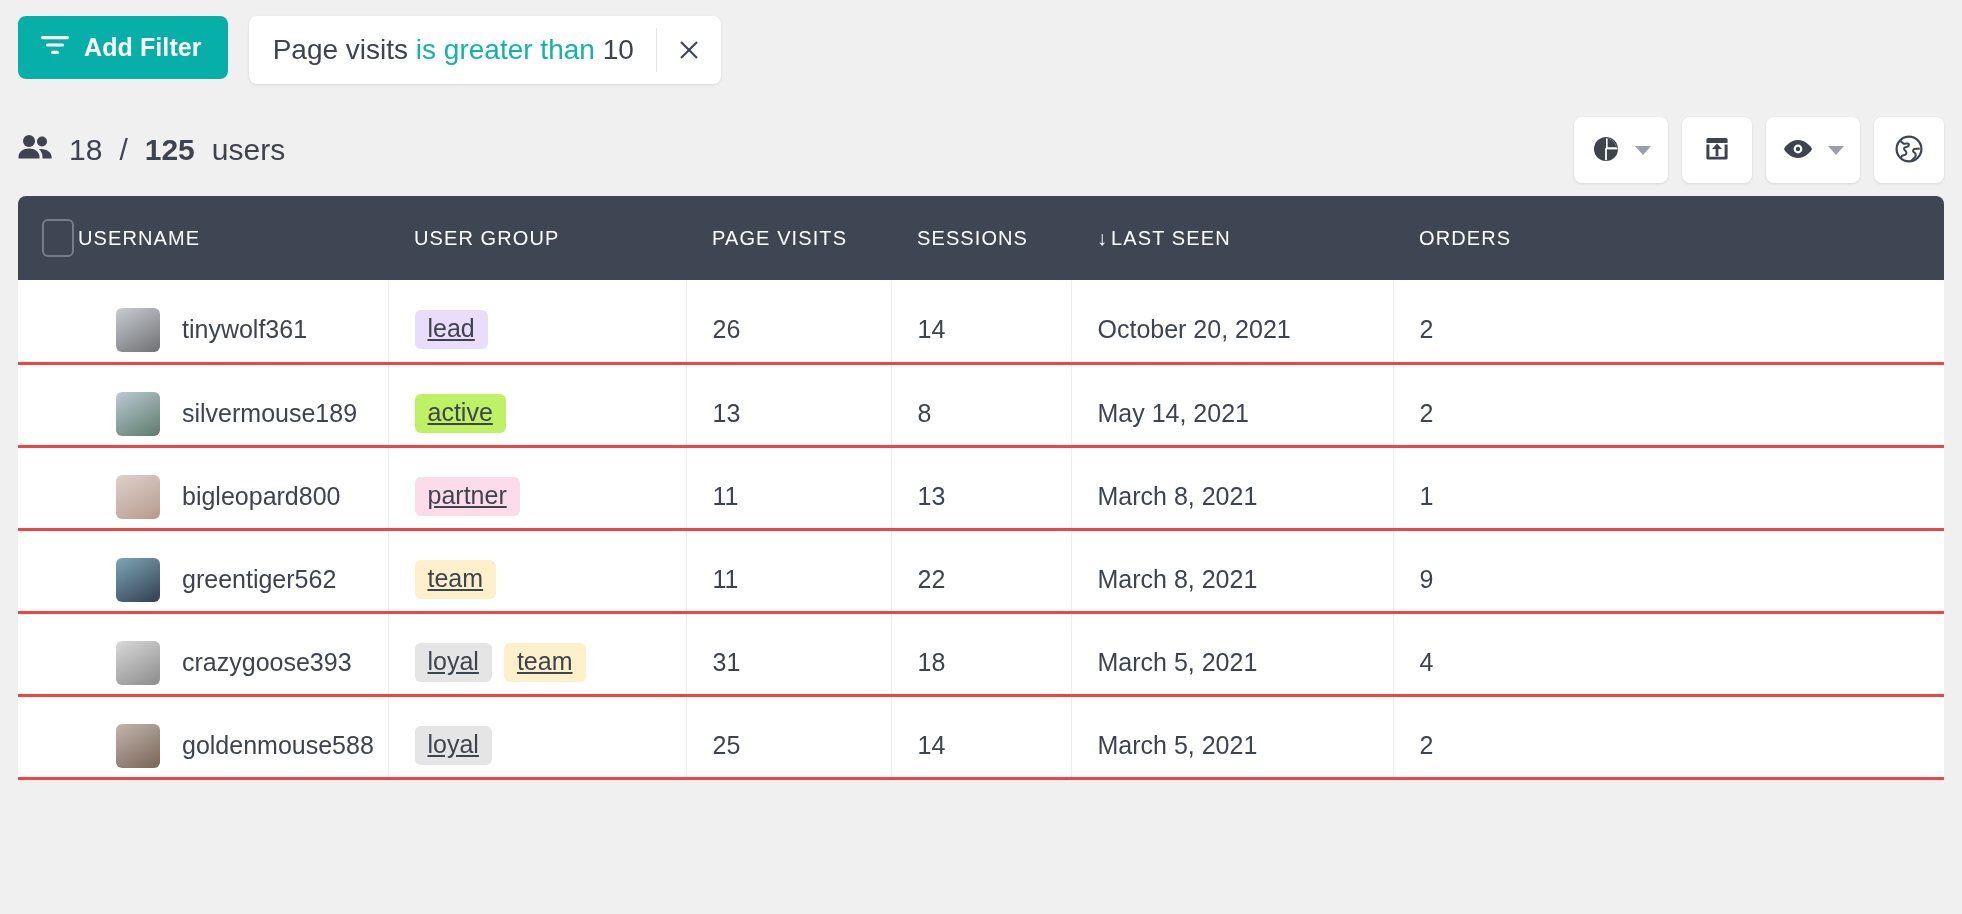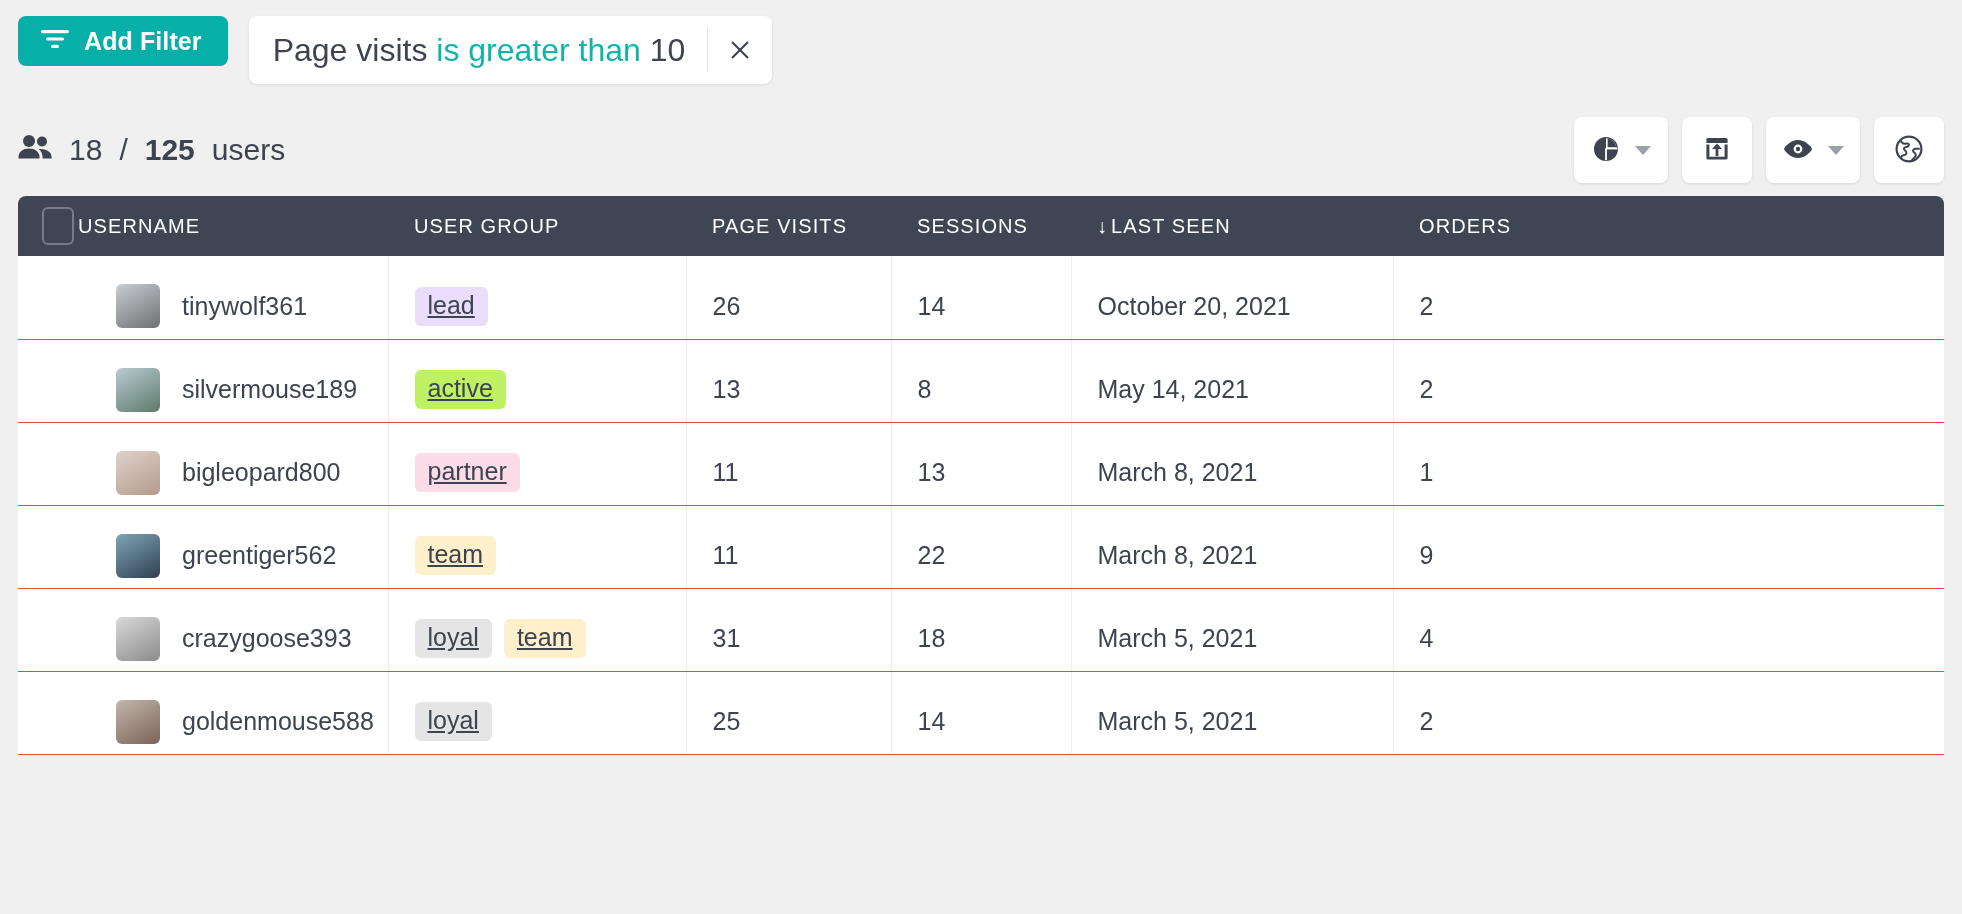--- a/index.html
+++ b/index.html
@@ -27,21 +27,21 @@
   }
 
   .add-filter-btn {
     display: flex;
     align-items: center;
     gap: 14px;
     background: #06b0a8;
     color: #ffffff;
     border: none;
     border-radius: 8px;
-    height: 50px;
+    height: 63px;
     padding: 0 26px 0 22px;
     font-size: 25px;
     font-weight: bold;
     font-family: "Liberation Sans", sans-serif;
     cursor: pointer;
     letter-spacing: 0.1px;
   }
 
   .filter-icon { display: block; }
 
@@ -49,21 +49,21 @@
     display: flex;
     align-items: center;
     background: #ffffff;
     border-radius: 8px;
     height: 68px;
     box-shadow: 0 1px 3px rgba(0,0,0,0.10);
     padding: 0 0 0 24px;
   }
 
   .chip-text {
-    font-size: 32px;
+    font-size: 28px;
     color: #3d4450;
     white-space: nowrap;
     padding-right: 22px;
   }
   .chip-text .op { color: #11b3aa; }
   .chip-text .val { color: #3d4450; }
 
   .chip-divider {
     width: 1px;
     height: 44px;
@@ -143,21 +143,21 @@
     table-layout: fixed;
   }
 
   thead th {
     background: #3e4553;
     color: #ffffff;
     font-size: 20px;
     font-weight: normal;
     letter-spacing: 1.1px;
     text-align: left;
-    height: 60px;
+    height: 84px;
     padding: 0 0 0 26px;
     vertical-align: middle;
   }
   thead th.col-check { width: 60px; padding-left: 24px; }
   thead th.col-user  { width: 310px; padding-left: 0; }
   thead th.col-group { width: 298px; margin-top: 8px; }
   thead th.col-pv    { width: 205px; }
   thead th.col-sess  { width: 180px; }
   thead th.col-seen  { width: 322px; }
   thead th.col-ord   { width: auto; }
@@ -171,21 +171,21 @@
     background: transparent;
     cursor: pointer;
   }
 
   .sort-arrow { margin-right: 3px; display: inline-block; }
 
   tbody td {
     height: 83px;
     font-size: 25px;
     color: #3d4450;
-    border-bottom: 1px solid #ef4444;
+    border-bottom: 3px solid #ef4444;
     border-right: 1px solid #eceef1;
     padding: 18px 0 0 26px;
     vertical-align: middle;
     background: #ffffff;
   }
   tbody td.cell-check { padding-left: 24px; border-right: none; }
   tbody td.cell-user  { padding-left: 0; }
   tbody td.cell-ord   { border-right: none; }
 
   .user-cell { display: flex; align-items: center; gap: 22px; padding-left: 38px; }

